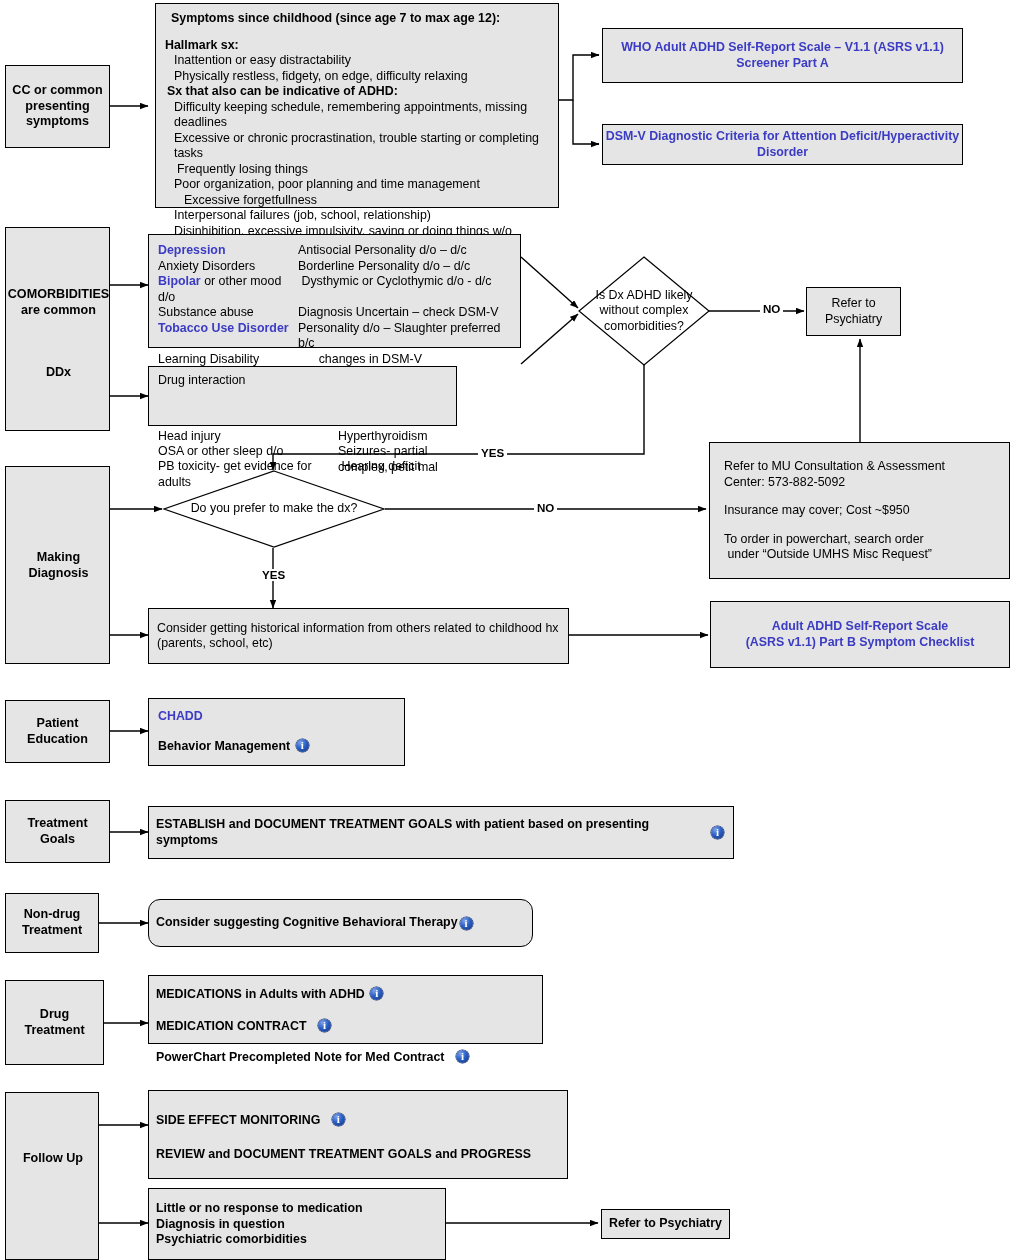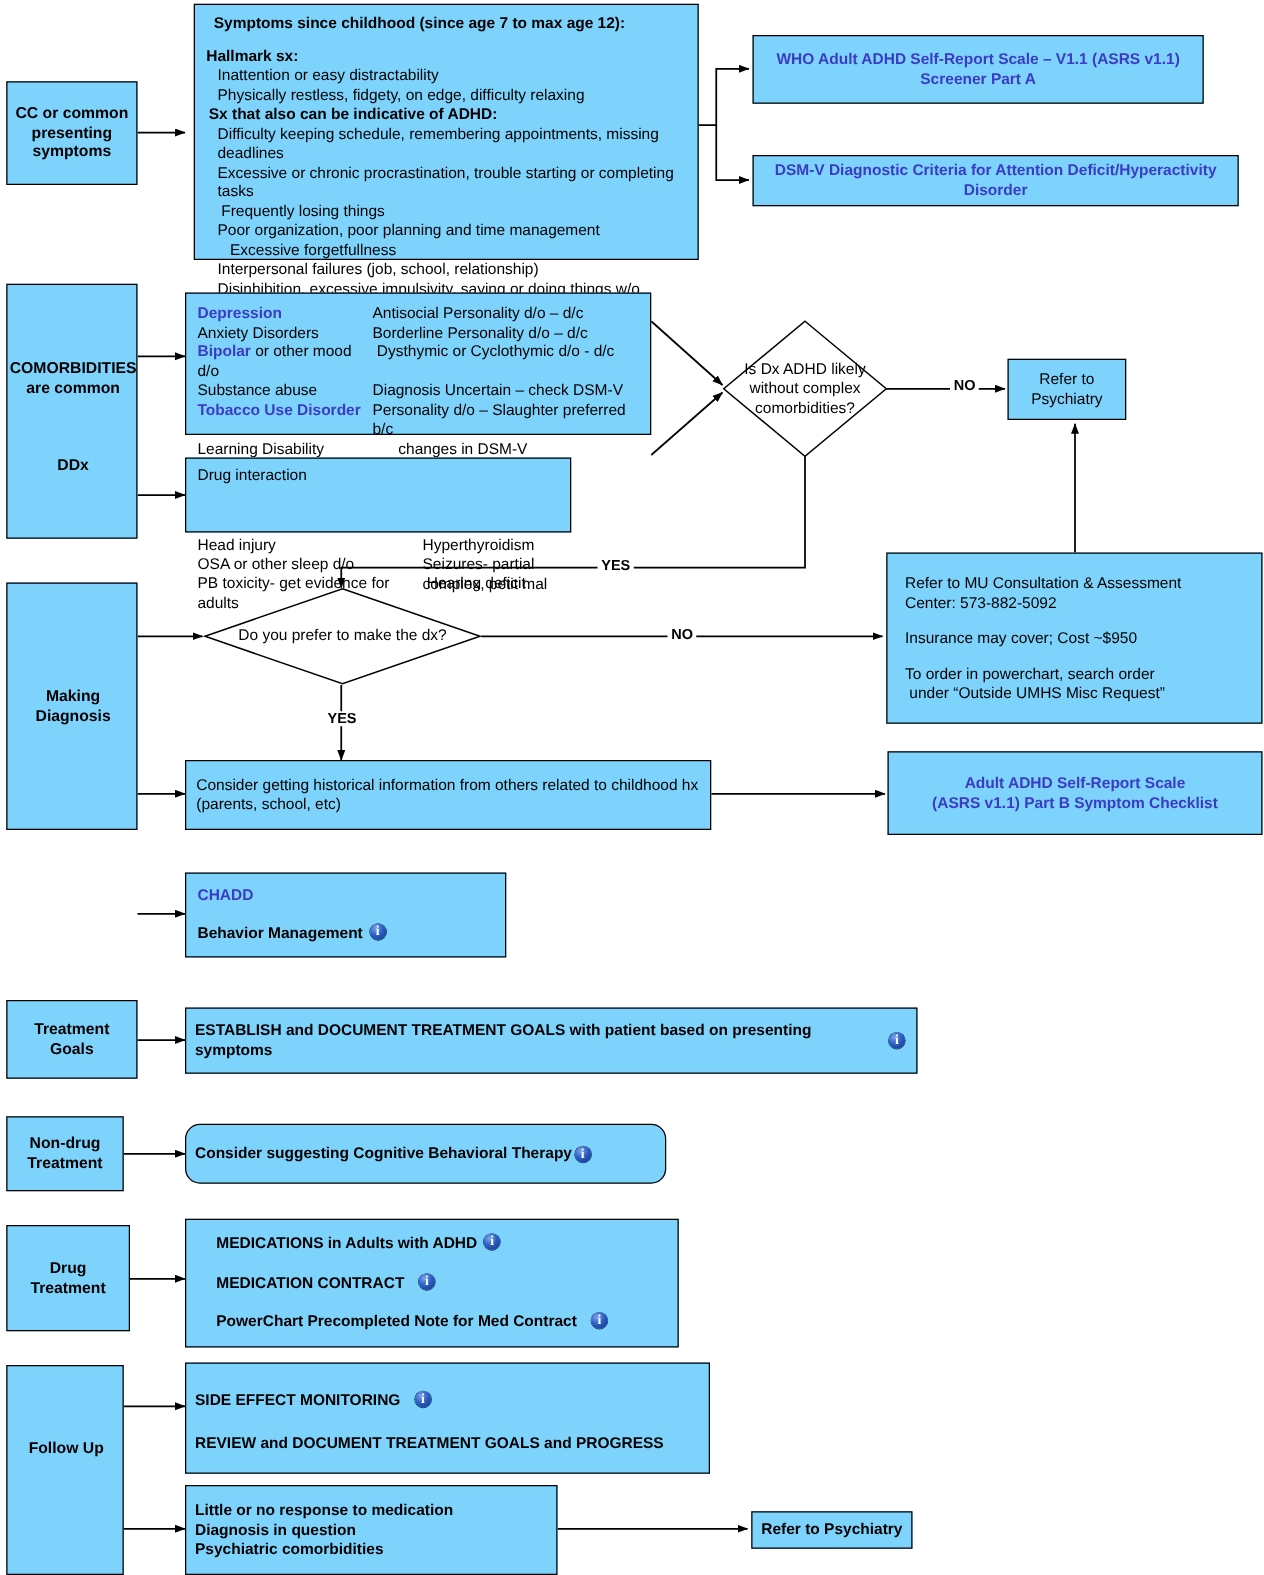--- a/index.html
+++ b/index.html
@@ -11,21 +11,21 @@
   #canvas{
     position:relative;
     width:1011px;
     height:1260px;
     overflow:hidden;
     background:#fff;
   }
   .box{
     position:absolute;
     border:1.4px solid #000;
-    background:#7dd3fc;
+    background:#e5e5e5;
     box-sizing:border-box;
     font-size:12.4px;
     line-height:1.25;
   }
   .box.center{display:flex;align-items:center;justify-content:center;text-align:center;}
   .box.vcenter{display:flex;align-items:center;}
   .stage{font-weight:bold;font-size:12.6px;}
   .link{color:#3b3bc4;font-weight:bold;}
   .bluebox{color:#3b3bc4;font-weight:bold;text-align:center;}
   .b{font-weight:bold;}
@@ -162,21 +162,21 @@
     <div style="margin-left:19px;">Excessive forgetfullness</div>
     <div style="margin-left:9px;">Interpersonal failures (job, school, relationship)</div>
     <div style="margin-left:9px;">Disinhibition, excessive impulsivity, saying or doing things w/o thinking</div>
   </div>
 
   <div class="box center" style="left:602px;top:28px;width:361px;height:55px;">
     <div class="bluebox" style="white-space:pre-line;">WHO Adult ADHD Self-Report Scale – V1.1 (ASRS v1.1)
 Screener Part A</div>
   </div>
 
-  <div class="box center" style="left:602px;top:124px;width:389px;height:41px;">
+  <div class="box center" style="left:602px;top:124px;width:361px;height:41px;">
     <div class="bluebox" style="white-space:pre-line;">DSM-V Diagnostic Criteria for Attention Deficit/Hyperactivity
 Disorder</div>
   </div>
 
   <div class="box" style="left:5px;top:227px;width:105px;height:204px;">
     <div class="stage center" style="position:absolute;left:0;top:58px;width:105px;text-align:center;white-space:pre-line;line-height:1.3;display:block;">COMORBIDITIES
 are common</div>
     <div class="stage" style="position:absolute;left:0;top:137px;width:105px;text-align:center;">DDx</div>
   </div>
 
@@ -265,20 +265,22 @@
   <div class="box vcenter" style="left:148px;top:608px;width:421px;height:56px;padding:0 8px;">
     <span style="white-space:pre-line;">Consider getting historical information from others related to childhood hx
 (parents, school, etc)</span>
   </div>
 
   <div class="box center" style="left:710px;top:601px;width:300px;height:67px;">
     <div class="bluebox" style="white-space:pre-line;">Adult ADHD Self-Report Scale
 (ASRS v1.1) Part B Symptom Checklist</div>
   </div>
 
+  <div class="box center stage" style="left:5px;top:700px;width:105px;height:63px;white-space:pre-line;">Patient
+Education</div>
 
   <div class="box" style="left:148px;top:698px;width:257px;height:68px;padding:10px 9px;">
     <div class="link">CHADD</div>
     <div style="height:14px;"></div>
     <div>
       <span class="b">Behavior Management</span>
       <span class="info"></span>
     </div>
   </div>
 
@@ -294,21 +296,21 @@
 Treatment</div>
 
   <div class="box vcenter" style="left:148px;top:899px;width:385px;height:48px;padding:0 7px;border-radius:12px;">
     <span class="b">Consider suggesting Cognitive Behavioral Therapy</span>
     <span class="info"></span>
   </div>
 
   <div class="box center stage" style="left:5px;top:980px;width:99px;height:85px;white-space:pre-line;">Drug
 Treatment</div>
 
-  <div class="box" style="left:148px;top:975px;width:395px;height:103px;padding:11px 24px;">
+  <div class="box" style="left:148px;top:975px;width:395px;height:69px;padding:11px 7px;">
     <div style="margin-bottom:16px;">
       <span class="b">MEDICATIONS in Adults with ADHD</span>
       <span class="info"></span>
     </div>
     <div style="margin-bottom:16px;">
       <span class="b">MEDICATION CONTRACT</span>
       <span class="info" style="margin-left:8px;"></span>
     </div>
     <div>
       <span class="b">PowerChart Precompleted Note for Med Contract</span>

